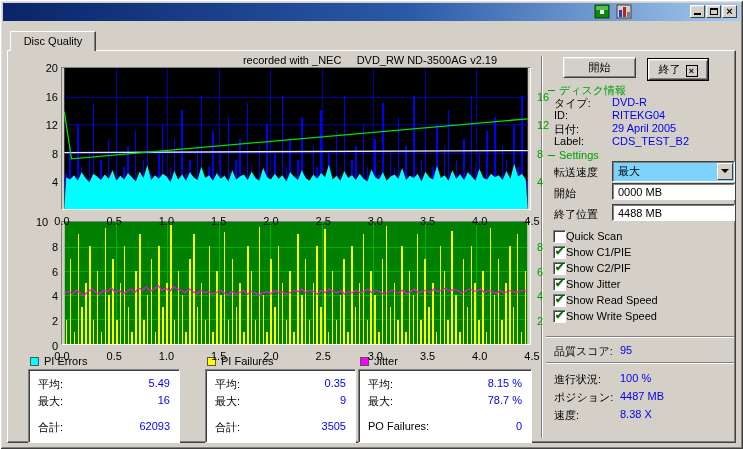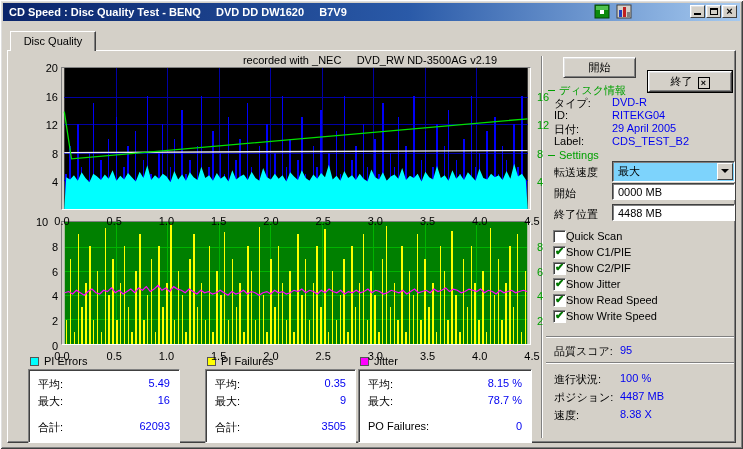--- a/index.html
+++ b/index.html
@@ -49,21 +49,21 @@
   .srow .lbl{position:absolute;left:0;}
   .srow .val{position:absolute;right:0;color:#0000f0;text-align:right;}
   .r0{top:7px}.r1{top:24px}.r2{top:50px}
   
   .vsep{position:absolute;left:541px;top:56px;height:382px;width:2px;border-left:1px solid #808080;border-right:1px solid #ffffff;}
   .hsep{position:absolute;left:546px;width:188px;height:2px;border-top:1px solid #808080;border-bottom:1px solid #ffffff;}
   #hsep-1{top:336px}#hsep-2{top:362px}
   .btn{position:absolute;height:21px;background:#d4d0c8;text-align:center;line-height:19px;cursor:default;
     border:1px solid;border-color:#ffffff #404040 #404040 #ffffff;box-shadow:inset 1px 1px 0 #dfdfdf, inset -1px -1px 0 #808080;}
   #btn-start{left:563px;top:57px;width:73px;}
-  #btn-exit{left:648px;top:71px;width:84px;outline:1px solid #000;}
+  #btn-exit{left:648px;top:59px;width:60px;outline:1px solid #000;}
   .exit-x{display:inline-block;width:12px;height:12px;line-height:11px;border:1px solid #000;font-size:9px;font-weight:bold;margin-left:5px;vertical-align:-1px;}
   .sechdr{position:absolute;left:548px;color:#00a000;}
   #hdr-disc{top:83px}#hdr-settings{top:149px}
   .dash{display:inline-block;width:7px;height:0;border-top:1px solid #00a000;margin-right:4px;vertical-align:3px;}
   .plabel{position:absolute;left:554px;color:#000;}
   .pvalue-l{position:absolute;left:612px;color:#0000f0;}
   .pvalue-r{position:absolute;left:620px;width:103px;text-align:left;color:#0000f0;}
   .combo{position:absolute;left:612px;top:161px;width:123px;height:21px;background:#7dd3fc;
     border:1px solid;border-color:#404040 #ffffff #ffffff #404040;box-shadow:inset 1px 1px 0 #808080;}
   .combo-val{position:absolute;left:5px;top:2px;}
@@ -78,21 +78,20 @@
     border:1px solid;border-color:#808080 #ffffff #ffffff #808080;box-shadow:inset 1px 1px 0 #404040;}
   .checkmark{position:absolute;left:1px;top:-2px;color:#007800;font-weight:bold;font-size:11px;}
   .cblabel{}
 </style>
 </head>
 <body>
 
 <div class="window">
 
   <div class="titlebar">
-    <span class="title">CD Speed : Disc Quality Test - BENQ     DVD DD DW1620     B7V9</span>
     <span class="tb-icon" id="tb-icon1">
       <svg width="16" height="15">
         <rect x="1" y="1" width="14" height="13" fill="#0c8a0c" stroke="#064406"></rect>
         <rect x="2" y="2" width="12" height="4" fill="#4fc24f"></rect>
         <rect x="6" y="6" width="4" height="4" fill="#ffffff"></rect>
       </svg>
     </span>
     <span class="tb-icon" id="tb-icon2">
       <svg width="16" height="15">
         <rect x="1" y="1" width="14" height="13" fill="#d4d0c8" stroke="#404040"></rect>

